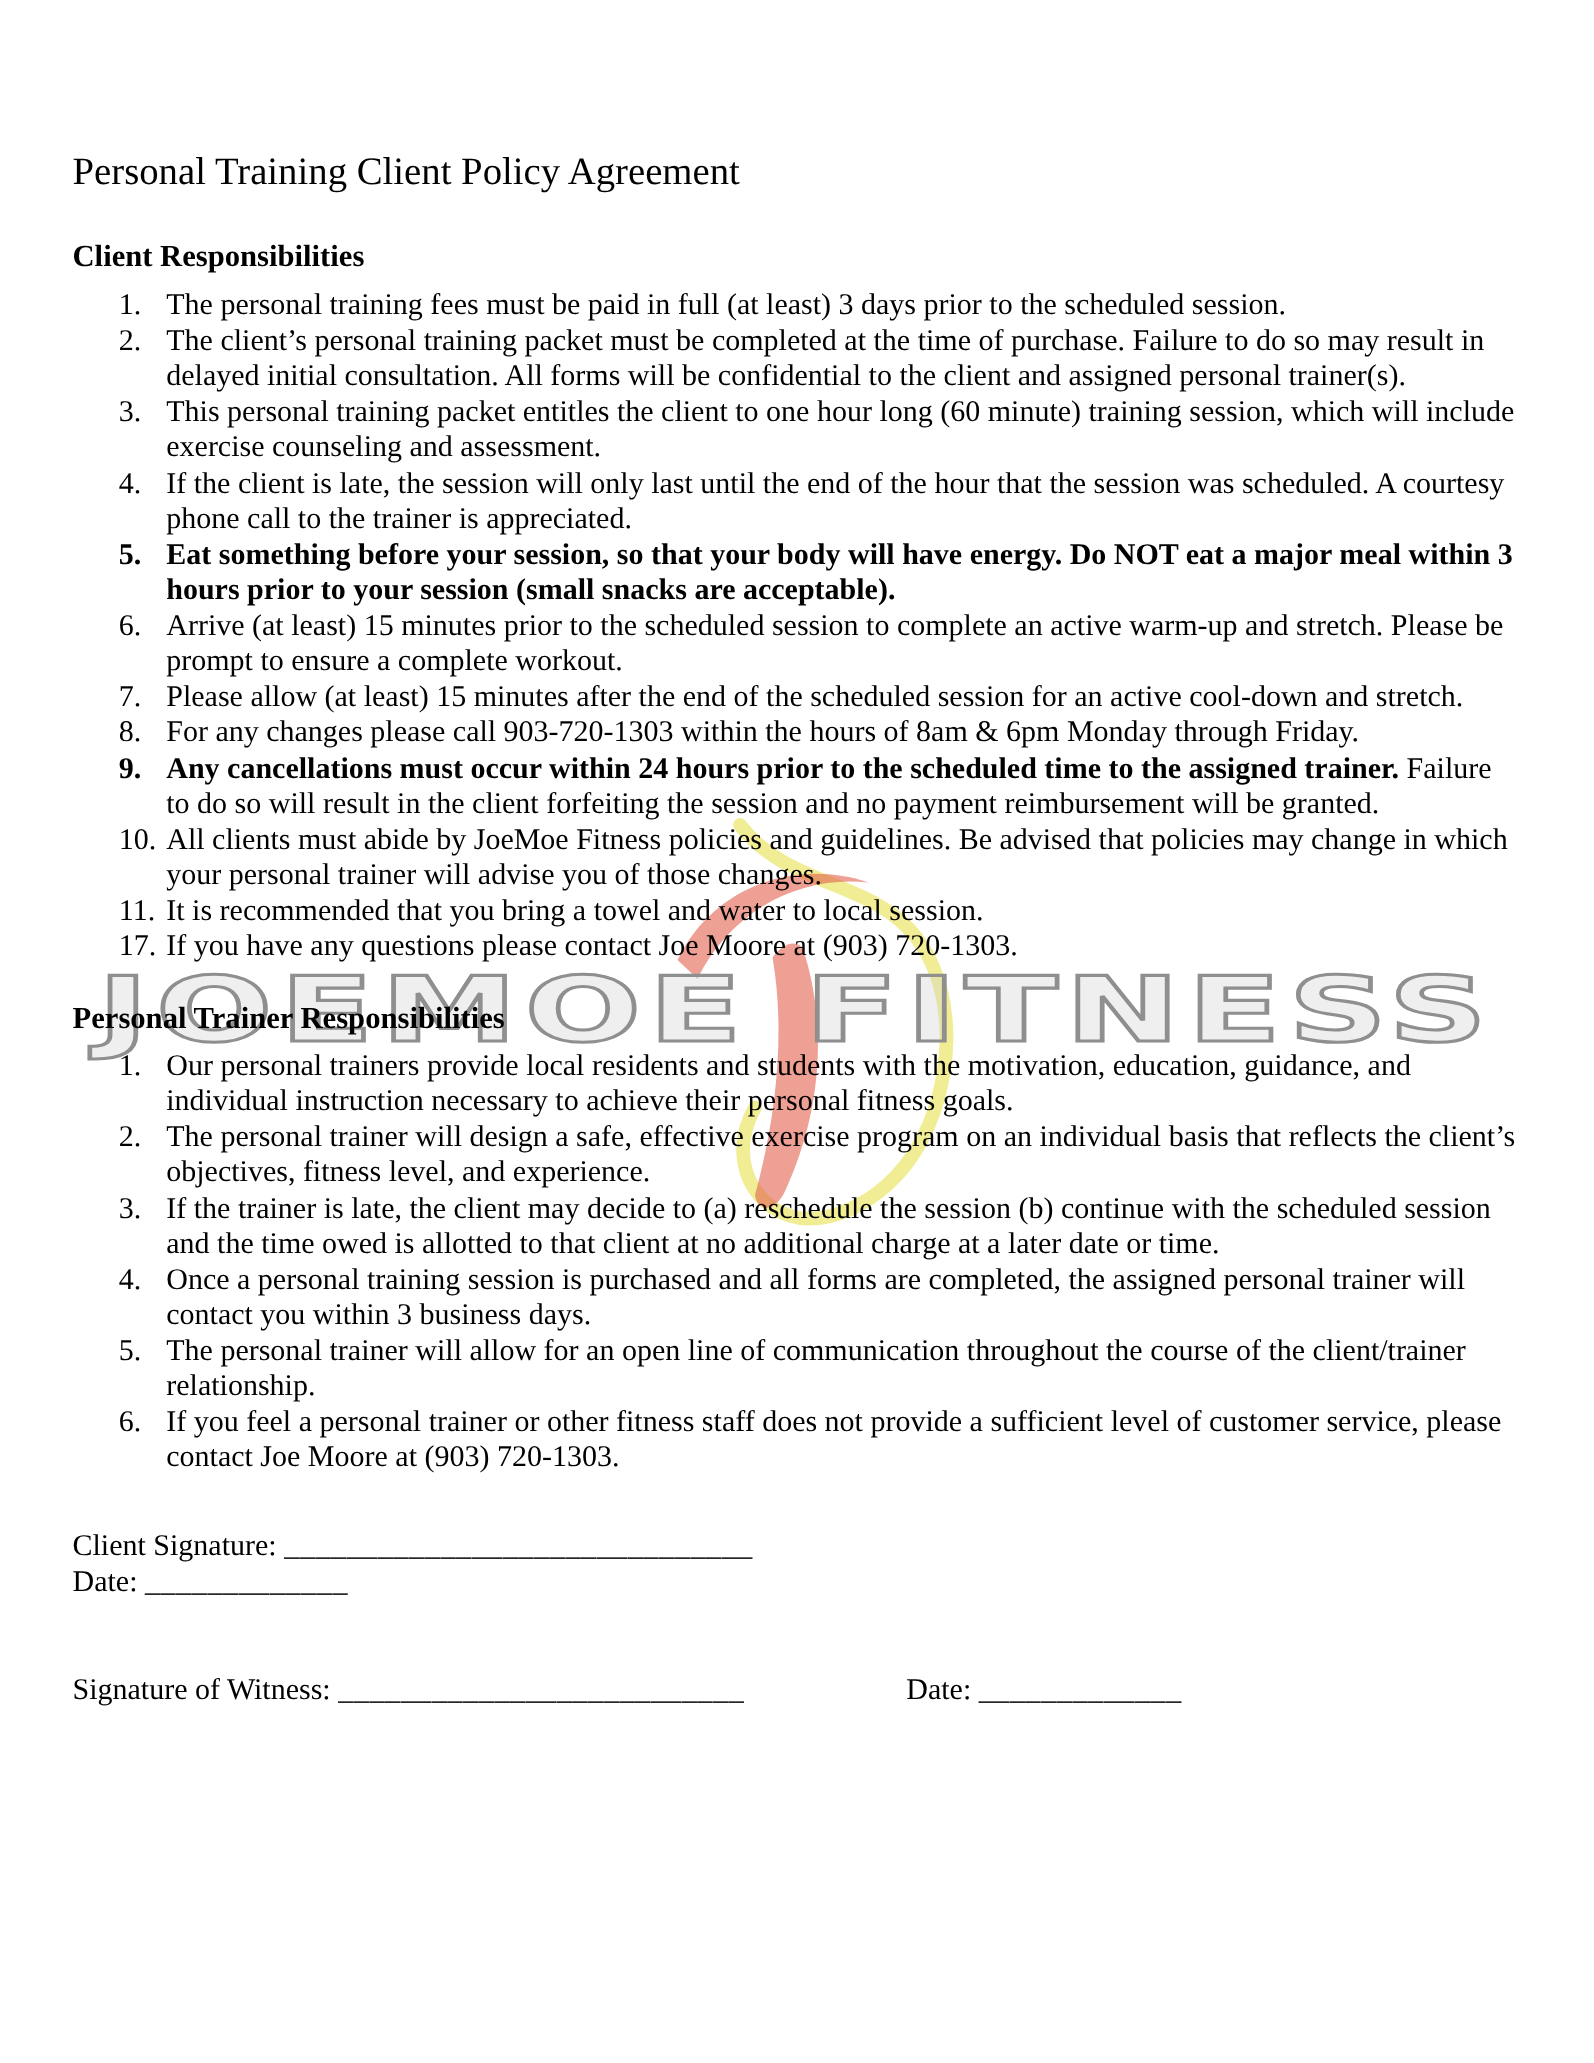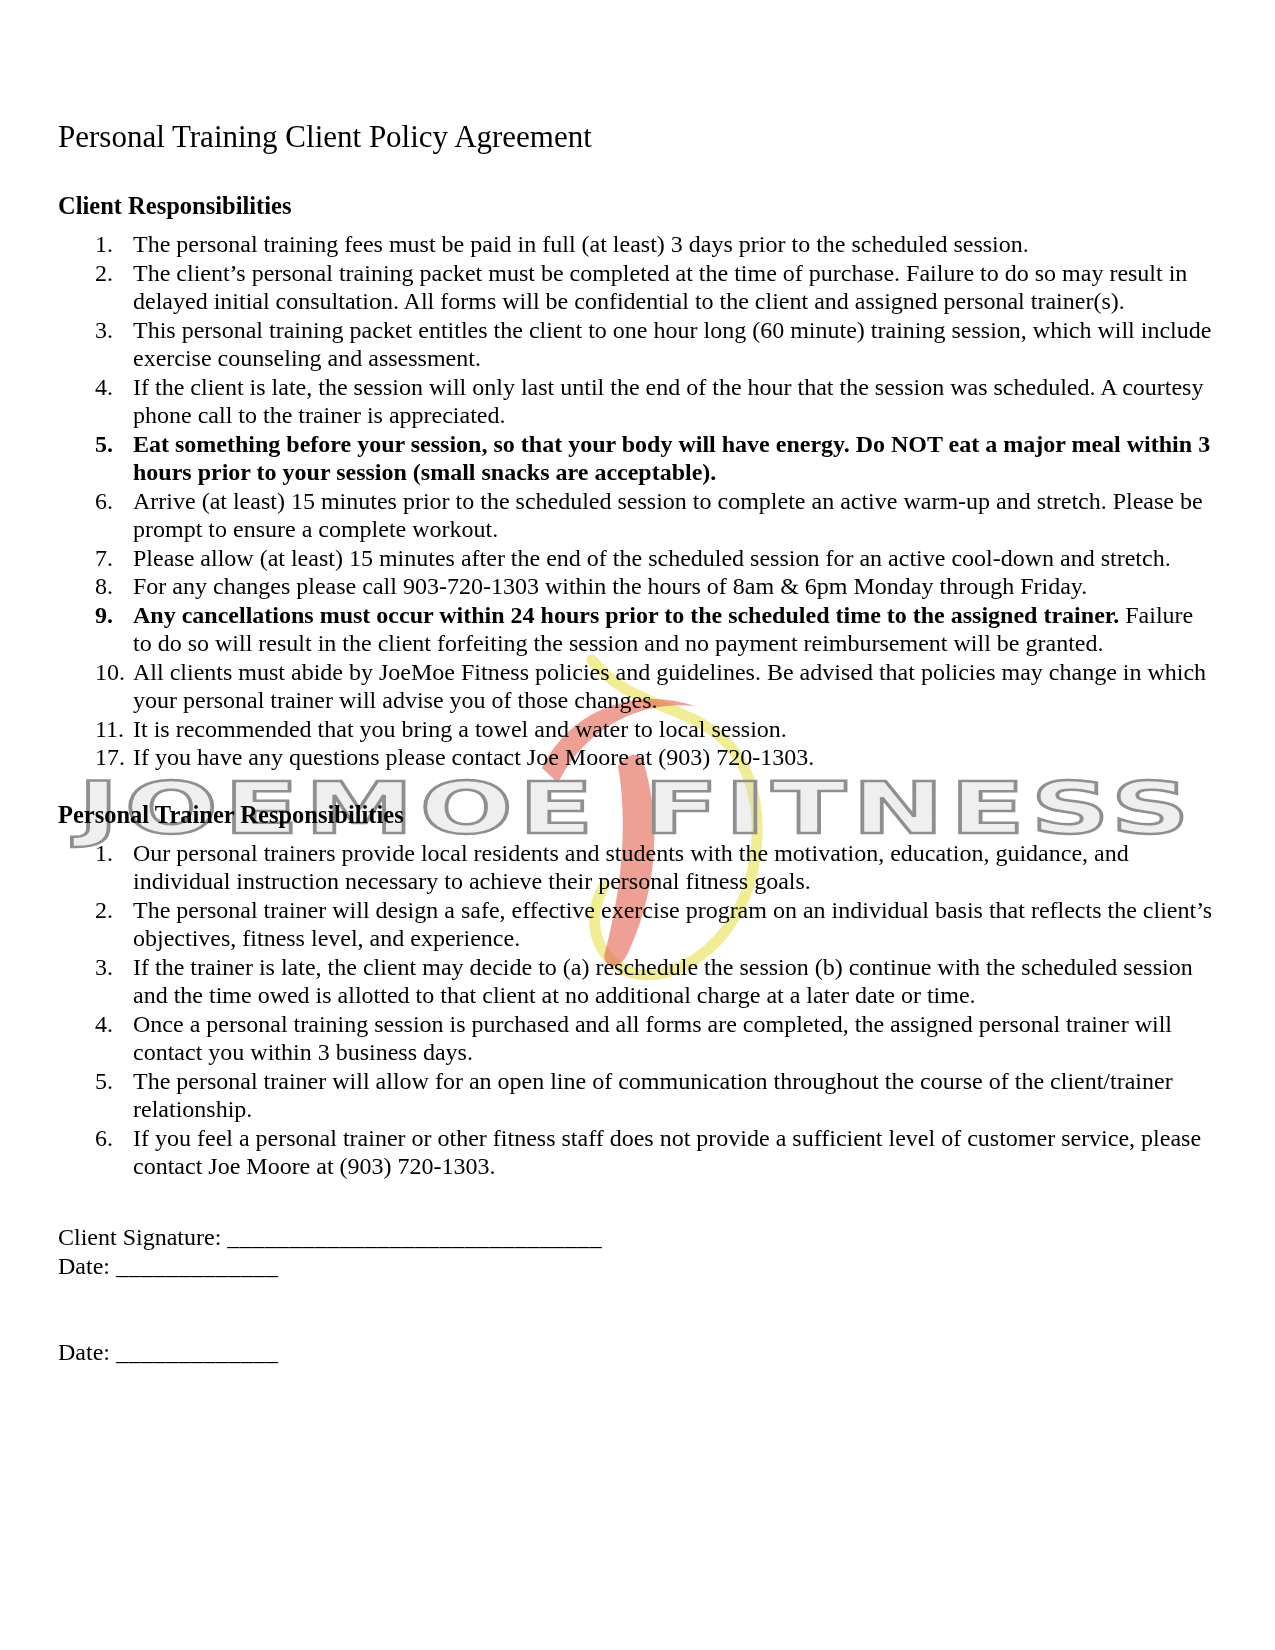--- a/index.html
+++ b/index.html
@@ -136,18 +136,21 @@
   <div class="sig-row first">
     <div class="sig-left">
       <span>Client Signature:</span><span class="sig-line">______________________________</span>
     </div>
     <div>
       <span>Date:</span><span class="sig-line">_____________</span>
     </div>
   </div>
 
   <div class="sig-row second">
+    <div class="sig-left">
+      <span>Signature of Witness:</span><span class="sig-line">__________________________</span>
+    </div>
     <div>
       <span>Date:</span><span class="sig-line">_____________</span>
     </div>
   </div>
 
 </div>
 
 </body></html>

